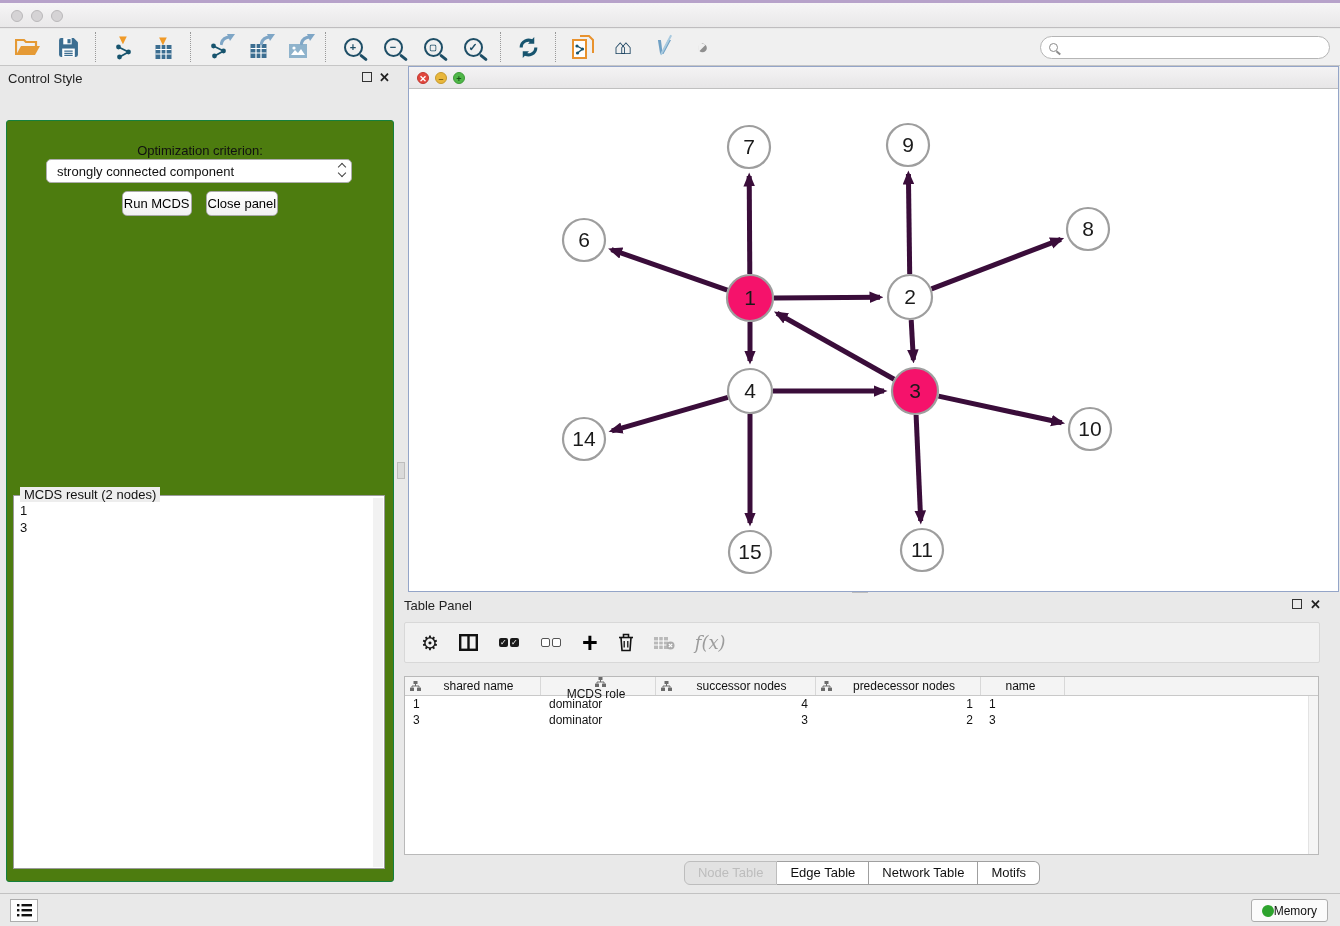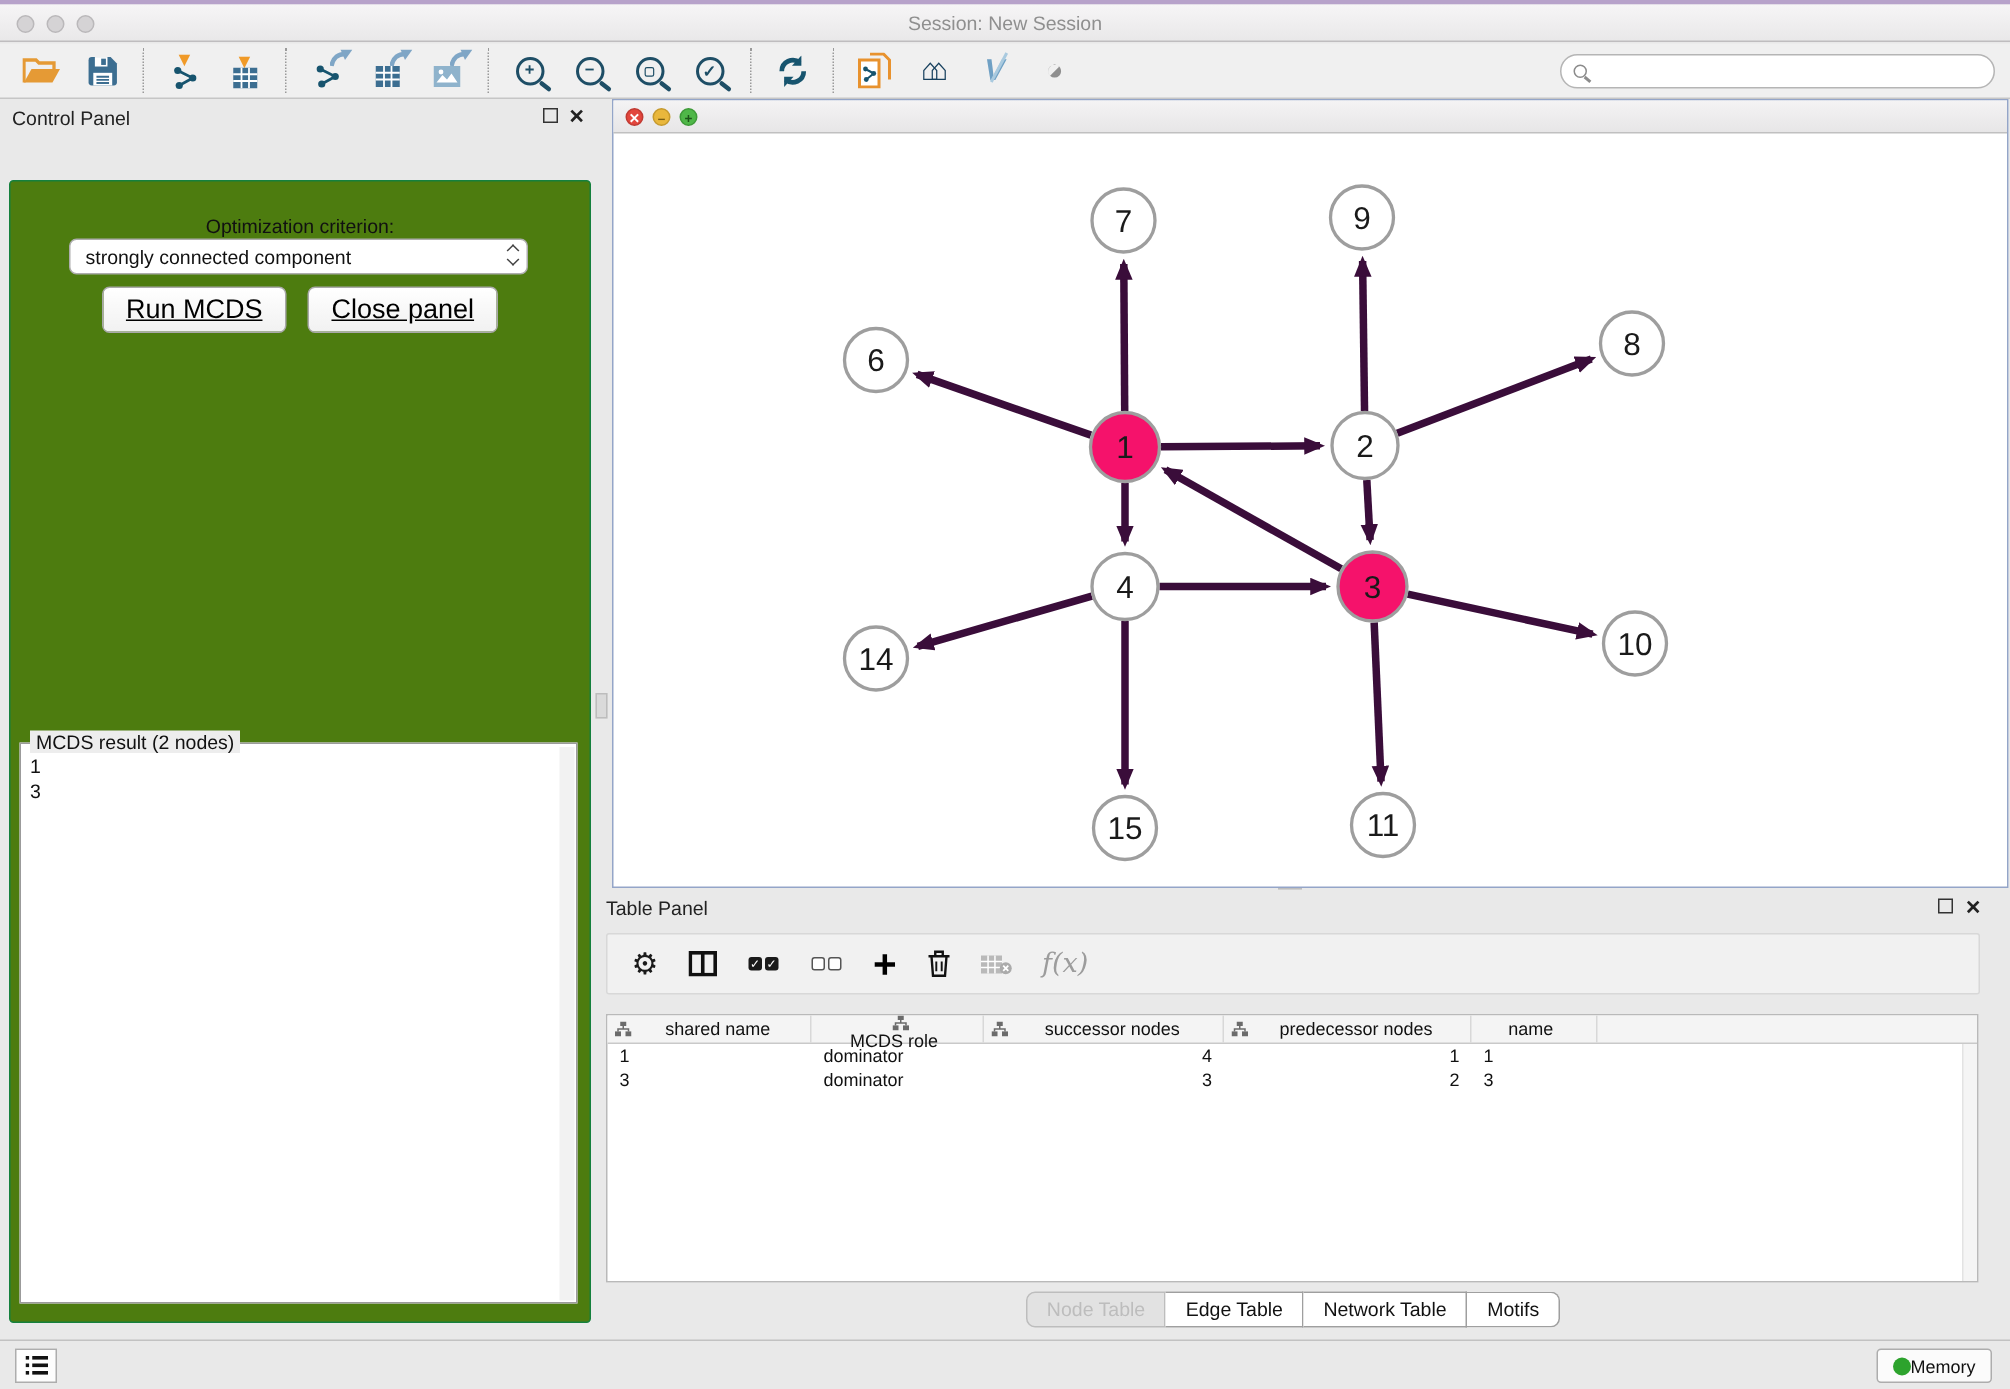--- a/index.html
+++ b/index.html
@@ -64,21 +64,21 @@
   #cp-content { position:absolute; left:6px; right:6px; top:54px; bottom:8px;
                 background:#4d7c0f; border:1px solid #15803d; border-radius:3px; }
   #opt-label { margin-top:22px; text-align:center; font-size:13px; }
   #combo { position:absolute; left:39px; right:41px; top:38px; height:24px; background:#fff;
            border:1px solid #ADADAD; border-radius:5px; display:flex; align-items:center;
            padding:0 24px 0 10px; font-size:13px; }
   #combo .stepper { position:absolute; right:6px; top:4px; display:flex; flex-direction:column; gap:3px; }
   .chev { width:6px; height:6px; border-left:1.7px solid #444; border-top:1.7px solid #444; }
   .chev.up { transform:rotate(45deg); } .chev.down { transform:rotate(225deg); margin-top:-3px; }
   .btn { background:linear-gradient(#FFFFFF,#F1F1F1); border:1px solid #A9A9A9; border-radius:5px;
-         padding:4px 15px; font-size:18px; cursor:default;text-decoration:underline; }
+         padding:4px 1px; font-size:13px; cursor:default; }
   #cp-buttons { position:absolute; left:0; right:0; top:70px; display:flex; justify-content:center; gap:14px; }
 
   #result-group { position:absolute; left:6px; right:8px; top:374px; bottom:12px;
                   border:1px solid #9B9B9B; background:#fff; }
   #result-title { position:absolute; left:6px; top:-9px; background:#EDEDED; padding:0 4px;
                   font-size:13px; color:#111; }
   #mcds-result-text { position:absolute; left:0; top:2px; right:12px; bottom:0; padding:4px 6px;
                       font-size:13px; line-height:17px; white-space:pre; overflow:hidden; }
   #result-scroll { position:absolute; right:1px; top:2px; bottom:1px; width:10px; background:#F2F2F2; }
 
@@ -137,21 +137,20 @@
   #memory-dot { width:12px; height:12px; border-radius:50%; background:#2DA32D; }
 </style>
 </head>
 <body>
 
 <div id="accent-strip"></div>
 <div id="titlebar">
   <span class="tl t1"></span>
   <span class="tl t2"></span>
   <span class="tl t3"></span>
-  <div id="window-title">Session: New Session</div>
 </div>
 
 <div id="main-toolbar">
   <div class="tbtn">
     <svg width="26" height="19" viewBox="0 0 26 19">
         <path d="M1 17V2h8l2 2h10v4" fill="none" stroke="#E59A35" stroke-width="2.2"></path>
         <path d="M1 17l5-9h19l-5 9z" fill="#E59A35"></path>
       </svg>
   </div>
   <div class="tbtn">
@@ -263,21 +262,21 @@
       <span class="eye">◑</span>
     </div>
   <div id="search-wrap">
     <span class="lens"></span>
     <input id="search-input" placeholder="" style="">
   </div>
 </div>
 
 <div id="control-panel">
   <div class="panel-titlerow">
-    <span class="panel-title">Control Panel</span>
+    <span class="panel-title">Control Style</span>
     <span class="float-ic"></span>
     <span class="close-ic">✕</span>
   </div>
   <div id="cp-content">
     <div id="opt-label">Optimization criterion:</div>
     <div id="combo">
       <span>strongly connected component</span>
       <span class="stepper">
         <span class="chev up"></span>
           <span class="chev down"></span>

